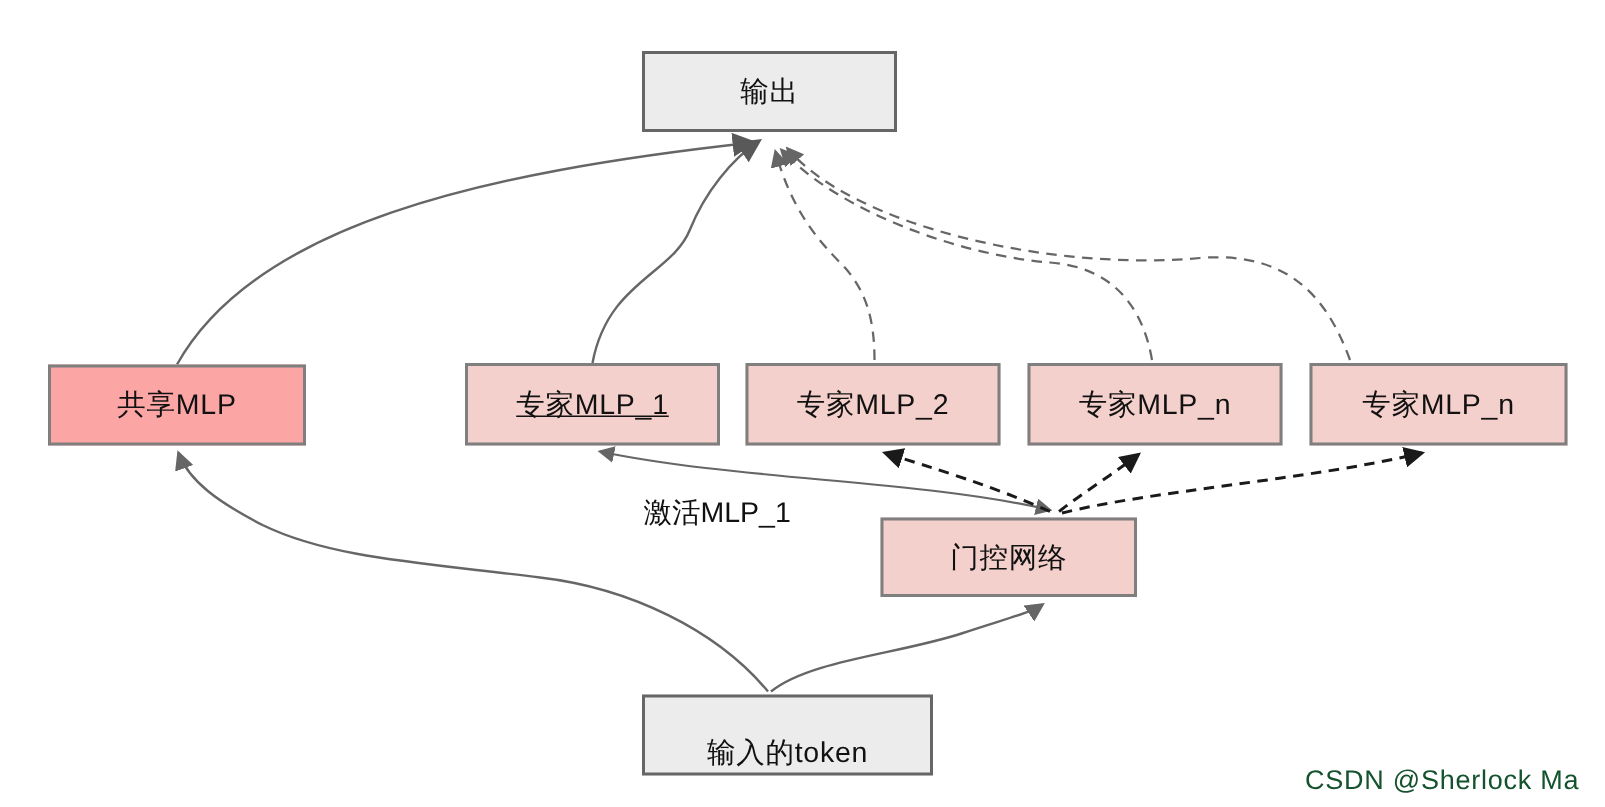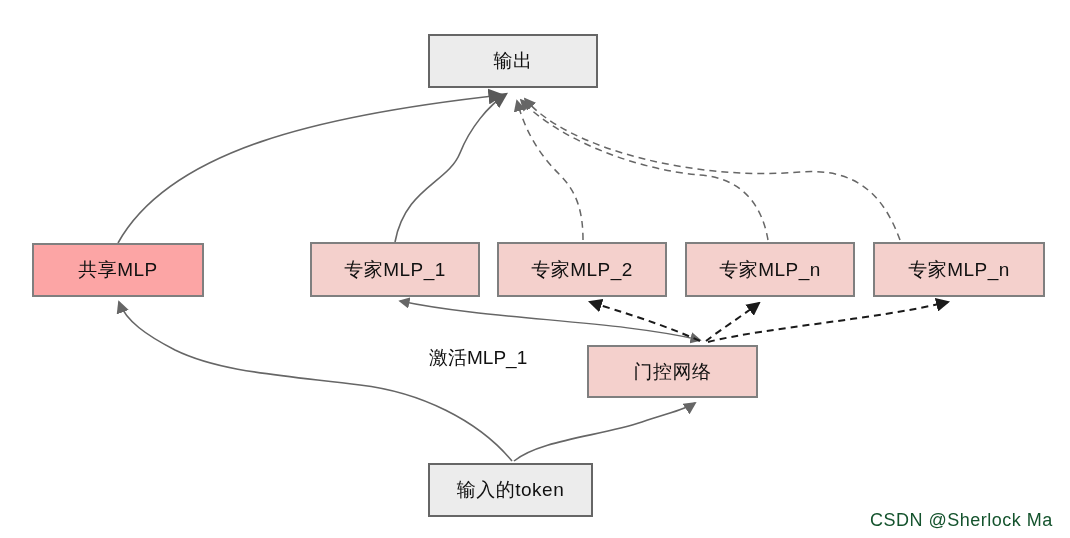--- a/index.html
+++ b/index.html
@@ -85,41 +85,41 @@
   </svg>
 
   <div class="node" style="left: 428px; top: 34px; width: 170px; height: 54px; background: rgb(236, 236, 236); border-color: rgb(102, 102, 102);">
     <span>输出</span>
   </div>
 
   <div class="node" style="left: 32px; top: 243px; width: 172px; height: 54px; background: #fca5a5; border-color: rgb(127, 127, 127);">
     <span>共享MLP</span>
   </div>
 
-  <div class="node" style="left: 310px; top: 242px; width: 170px; height: 55px; background: rgb(244, 208, 204); border-color: rgb(127, 127, 127);">
+  <div class="node" style="left: 310px; top: 242px; width: 170px; height: 55px; background: rgb(244, 208, 204); border-color: rgb(127, 127, 127); text-decoration: underline;">
     <span>专家MLP_1</span>
   </div>
 
   <div class="node" style="left: 497px; top: 242px; width: 170px; height: 55px; background: rgb(244, 208, 204); border-color: rgb(127, 127, 127); text-align: center;">
     <span>专家MLP_2</span>
   </div>
 
   <div class="node" style="left: 685px; top: 242px; width: 170px; height: 55px; background: rgb(244, 208, 204); border-color: rgb(127, 127, 127);">
     <span>专家MLP_n</span>
   </div>
 
   <div class="node" style="left: 873px; top: 242px; width: 172px; height: 55px; background: rgb(244, 208, 204); border-color: rgb(127, 127, 127);">
     <span>专家MLP_n</span>
   </div>
 
   <div class="node" style="left: 587px; top: 345px; width: 171px; height: 53px; background: rgb(244, 208, 204); border-color: rgb(127, 127, 127); justify-content: center;">
     <span>门控网络</span>
   </div>
 
-  <div class="node" style="left: 428px; top: 463px; width: 165px; height: 54px; background: rgb(236, 236, 236); border-color: rgb(102, 102, 102);">
+  <div class="node" style="left: 428px; top: 463px; width: 194px; height: 54px; background: rgb(236, 236, 236); border-color: rgb(102, 102, 102); align-items: flex-end;">
     <span>输入的token</span>
   </div>
 
-  <div class="edge-label" style="left:429px; top:329px;margin-top:16px;">激活MLP_1</div>
+  <div class="edge-label" style="left:429px; top:329px;">激活MLP_1</div>
 
   <div class="watermark" style="left: 870px; top: 510px; color: #14532d;">CSDN @Sherlock  Ma</div>
 
 </div>
 
 </body></html>

